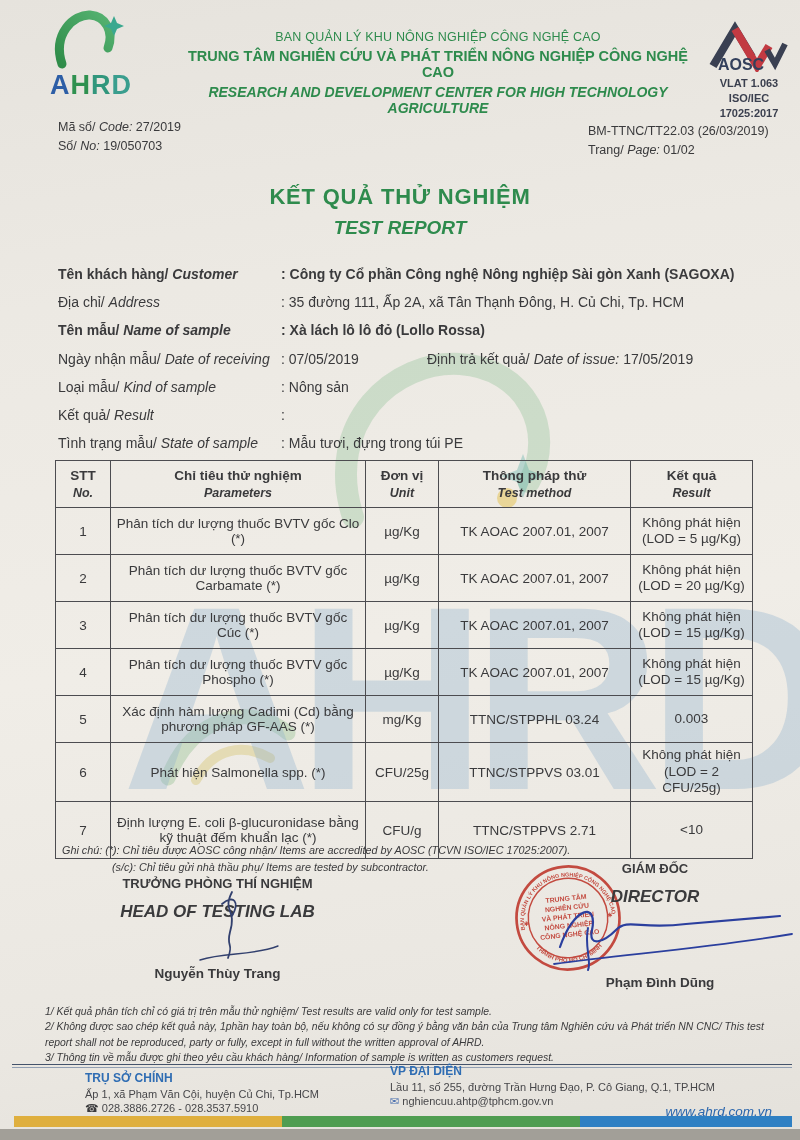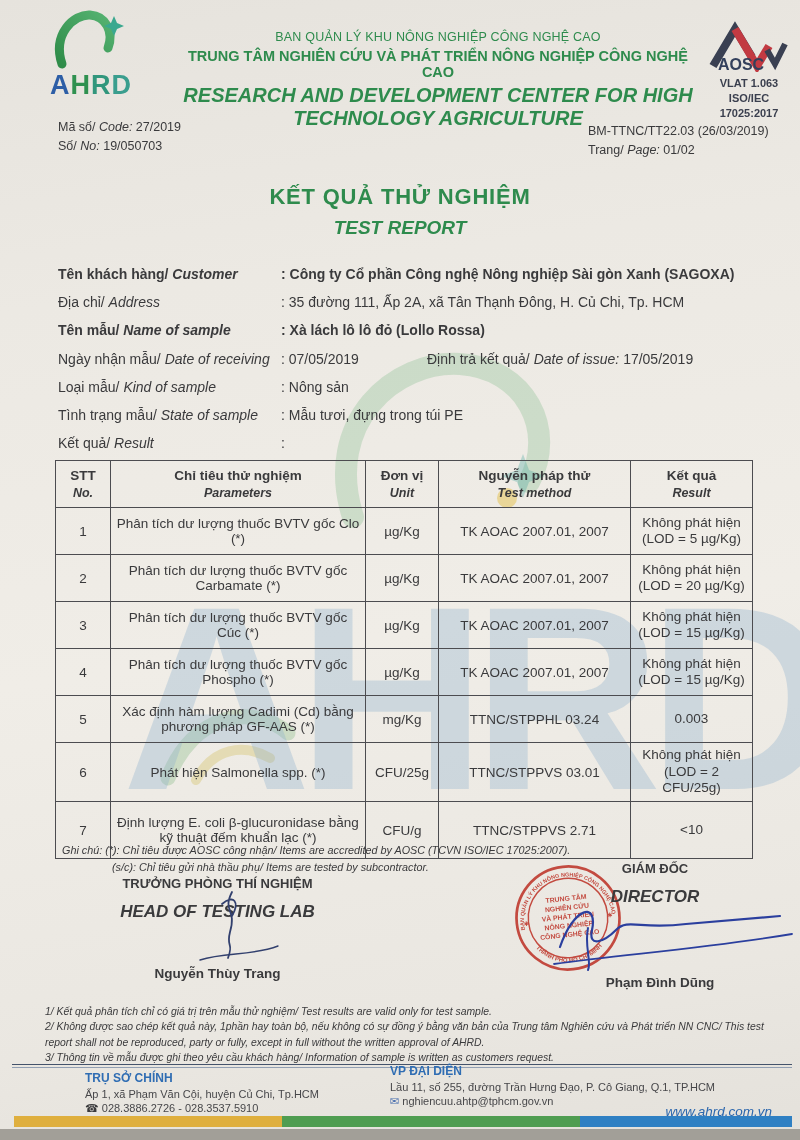--- a/index.html
+++ b/index.html
@@ -14,21 +14,21 @@
   .b{font-weight:bold;}
   .green{color:#2e8b4d;}
   
   .wm-text{left:122px;top:568px;font-size:262px;font-weight:bold;line-height:1;
     letter-spacing:-14px;color:rgba(142,176,204,0.34);z-index:0;white-space:nowrap;}
   .wm-svg{z-index:0;}
   
   .org{left:178px;top:30px;width:520px;text-align:center;z-index:1;}
   .org-l1{font-size:12.5px;letter-spacing:.2px;}
   .org-l2{font-size:14.5px;font-weight:bold;margin-top:4px;}
-  .org-l3{font-size:20px;font-weight:bold;font-style:italic;margin-top:4px;}
+  .org-l3{font-size:14px;font-weight:bold;font-style:italic;margin-top:4px;}
   .logo{left:36px;top:8px;width:110px;text-align:center;z-index:1;}
   .logo-word{font-size:27px;font-weight:bold;letter-spacing:1px;line-height:1;margin-top:-2px;}
   .lt-a{color:#2d5ea6;}.lt-h{color:#2f9150;}.lt-r{color:#31967c;}.lt-d{color:#3a9e8e;}
   .aosc{left:703px;top:20px;width:92px;text-align:center;z-index:1;}
   .aosc-sub{font-size:11px;font-weight:bold;color:#3a3f4e;line-height:1.35;}
   .meta{font-size:12.5px;line-height:19px;z-index:1;}
   .meta-left{left:58px;top:118px;}
   .meta-right{left:588px;top:122px;}
   
   .title{left:0;top:184px;width:100%;text-align:center;z-index:1;}
@@ -134,22 +134,22 @@
     <div class="title-vi">KẾT QUẢ THỬ NGHIỆM</div>
     <div class="title-en">TEST REPORT</div>
   </div>
 
   <div class="abs info">
     <div class="irow"><span class="lbl b"><span class="vi">Tên khách hàng/</span> <span class="en">Customer</span></span><span class="b">: Công ty Cổ phần Công nghệ Nông nghiệp Sài gòn Xanh (SAGOXA)</span></div>
     <div class="irow"><span class="lbl"><span class="vi">Địa chỉ/</span> <span class="en">Address</span></span><span>: 35 đường 111, Ấp 2A, xã Tân Thạnh Đông, H. Củ Chi, Tp. HCM</span></div>
     <div class="irow"><span class="lbl b"><span class="vi">Tên mẫu/</span> <span class="en">Name of sample</span></span><span class="b">: Xà lách lô lô đỏ (Lollo Rossa)</span></div>
     <div class="irow"><span class="lbl"><span class="vi">Ngày nhận mẫu/</span> <span class="en">Date of receiving</span></span><span class="val2w">: 07/05/2019</span><span class="vi">Định trả kết quả/</span> <span class="en">Date of issue:</span> <span>17/05/2019</span></div>
     <div class="irow"><span class="lbl"><span class="vi">Loại mẫu/</span> <span class="en">Kind of sample</span></span><span>: Nông sản</span></div>
+    <div class="irow"><span class="lbl"><span class="vi">Kết quả/</span> <span class="en">Result</span></span><span>:</span></div>
     <div class="irow"><span class="lbl"><span class="vi">Tình trạng mẫu/</span> <span class="en">State of sample</span></span><span>: Mẫu tươi, đựng trong túi PE</span></div>
-    <div class="irow"><span class="lbl"><span class="vi">Kết quả/</span> <span class="en">Result</span></span><span>:</span></div>
   </div>
 
   <table class="rpt">
     <colgroup>
         <col style="width:55px">
         <col style="width:255px">
         <col style="width:73px">
         <col style="width:192px">
         <col style="width:122px">
       </colgroup>
@@ -161,21 +161,21 @@
           </th>
       <th>
             <div class="hv">Chỉ tiêu thử nghiệm</div>
             <div class="he">Parameters</div>
           </th>
       <th>
             <div class="hv">Đơn vị</div>
             <div class="he">Unit</div>
           </th>
       <th>
-            <div class="hv">Nguyễn pháp thử</div>
+            <div class="hv">Thông pháp thử</div>
             <div class="he">Test method</div>
           </th>
       <th>
             <div class="hv">Kết quả</div>
             <div class="he">Result</div>
           </th>
     </tr>
     <tr style="height:47px">
           <td>1</td>
           <td class="param">Phân tích dư lượng thuốc BVTV gốc Clo (*)</td>

